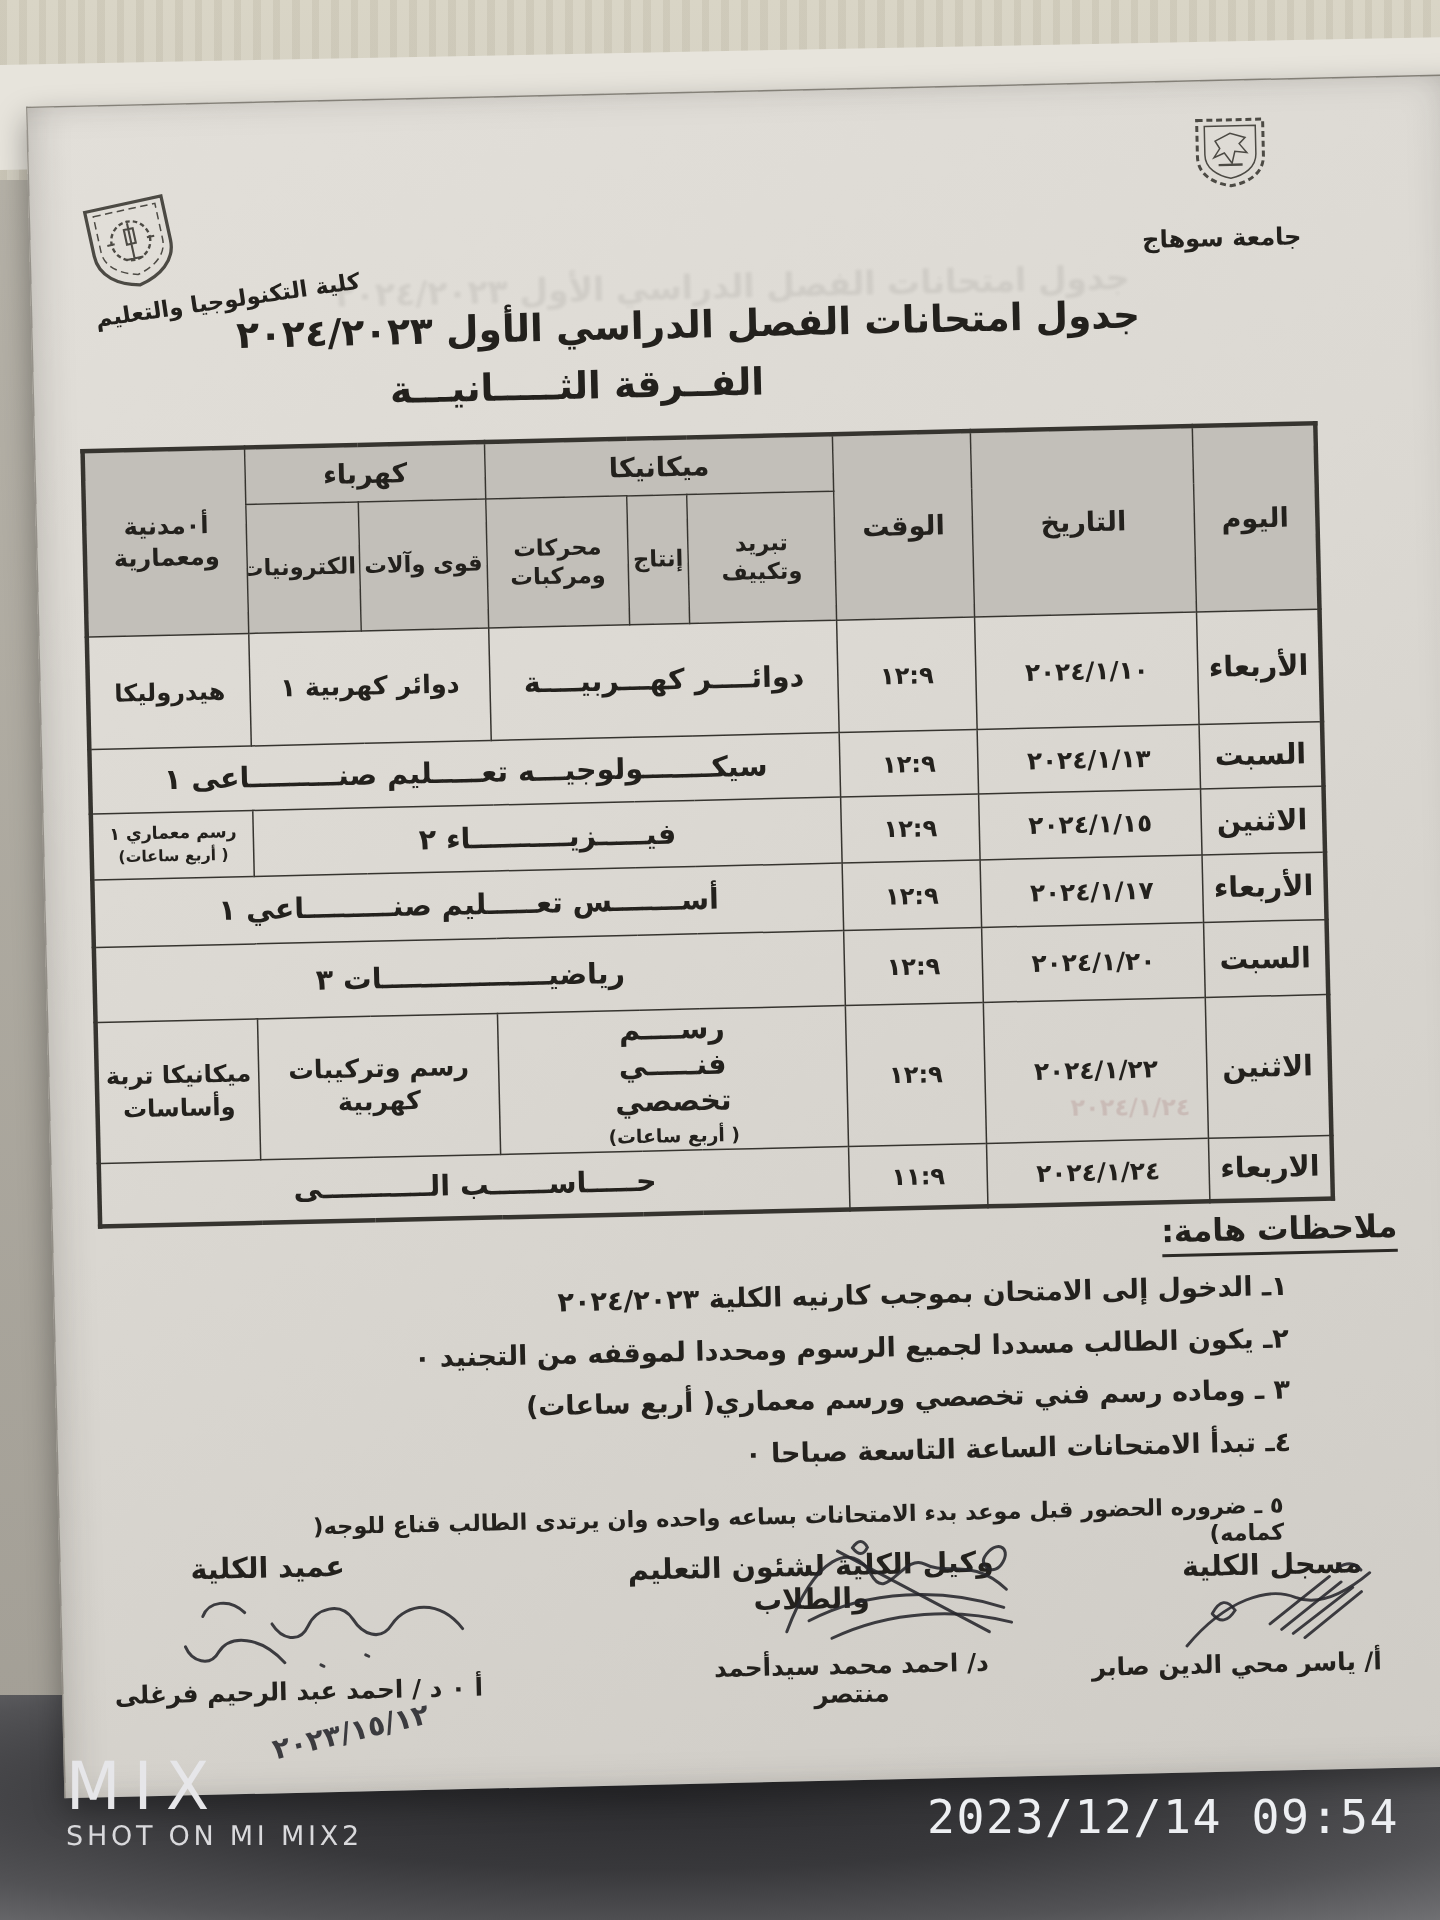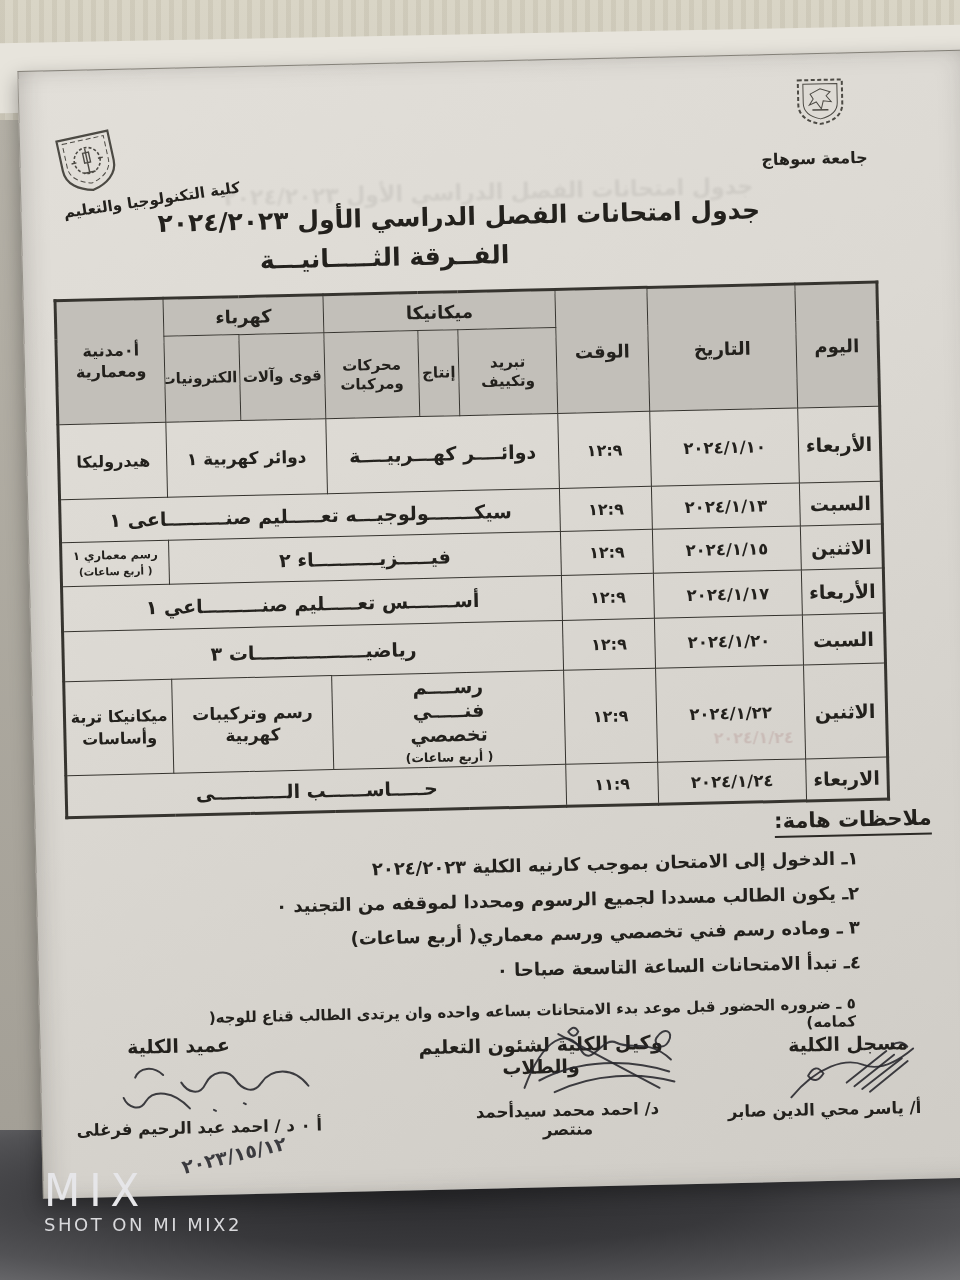--- a/index.html
+++ b/index.html
@@ -265,13 +265,14 @@
     </svg>
 
     <div class="abs sig-name n-reg">أ/ ياسر محي الدين صابر</div>
     <div class="abs sig-name n-vice">د/ احمد محمد سيدأحمد منتصر</div>
     <div class="abs sig-name n-dean">أ ٠ د / احمد عبد الرحيم فرغلى</div>
     <div class="abs hand-date">٢٠٢٣/١٥/١٢</div>
   </div>
 
   <div class="wm wm-brand">MIX</div>
   <div class="wm wm-shot">SHOT ON MI MIX2</div>
+  <div class="wm wm-time">2023/12/14  09:54</div>
 </div>
 
 </body></html>

